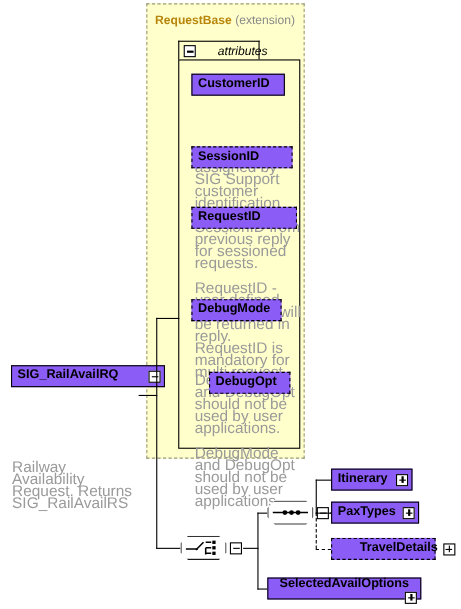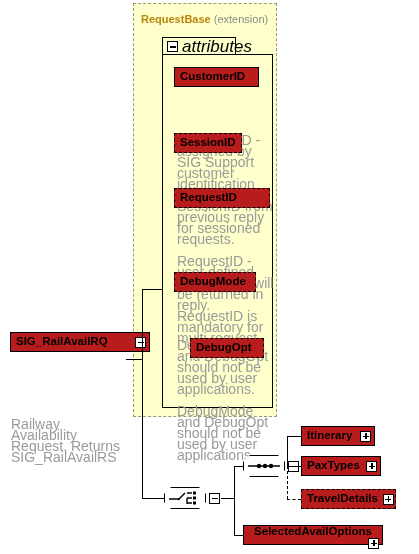--- a/index.html
+++ b/index.html
@@ -37,24 +37,24 @@
     position:absolute;
     background:#FFFFCC;
     border:1.5px solid #000;
     border-bottom:none;
     box-sizing:border-box;
     display:flex;
     align-items:center;
     padding-left:4px;
   }
   .attr-tab .lbl{
-    font-size:17px;
+    font-size:11px;
     font-style:italic;
     color:#000;
-    margin-left:4px;
+    margin-left:20px;
     white-space:nowrap;
   }
 
   
   .pm{
     width:11px;height:11px;
     border:1.5px solid #000;
     background:#fff;
     box-sizing:border-box;
     position:relative;
@@ -66,21 +66,21 @@
   }
   .pm.plus::after{
     content:"";position:absolute;
     left:4px;top:1.5px;width:1.5px;height:6px;background:#000;
   }
 
   
   .node{
     position:absolute;
     box-sizing:border-box;
-    background:#b91c1c;
+    background:#8b5cf6;
     border:1.6px solid #000;
     display:flex;
     align-items:center;
     height:20px;
   }
   .node.opt{border:1.6px dashed #000;}
   .node .nlabel{
     font-size:11.5px;
     font-weight:bold;
     color:#000;
@@ -148,21 +148,21 @@
   </div>
   <div class="attr-box" style="left:162px;top:54px;width:111px;height:354px;"></div>
 
   <div class="shadow" style="left:177px;top:70px;width:85px;height:20px;"></div>
   <div class="node" style="left:174px;top:67px;width:85px;">
     <span class="nlabel">CustomerID</span>
   </div>
   <div class="desc" style="left:177px;top:93px;width:96px;">CustomerID - assigned by SIG Support customer identification</div>
 
   <div class="shadow" style="left:177px;top:136px;width:78px;height:20px;"></div>
-  <div class="node opt" style="left:174px;top:133px;width:68px;">
+  <div class="node opt" style="left:174px;top:133px;width:92px;">
     <span class="nlabel">SessionID</span>
   </div>
   <div class="desc" style="left:177px;top:159px;width:98px;">SessionID from previous reply for sessioned requests.</div>
 
   <div class="shadow" style="left:177px;top:191px;width:78px;height:20px;"></div>
   <div class="node opt" style="left:174px;top:188px;width:96px;">
     <span class="nlabel">RequestID</span>
   </div>
   <div class="desc" style="left:177px;top:214px;width:98px;">RequestID - user defined request ID - will be returned in reply. RequestID is mandatory for multi request</div>
 
@@ -250,21 +250,21 @@
     <span class="pm plus" style="margin-left:auto;margin-right:3px;"></span>
   </div>
 
   <div class="shadow" style="left:304px;top:459px;width:80px;height:20px;"></div>
   <div class="node" style="left:301px;top:456px;width:80px;justify-content:center;">
     <span class="nlabel">PaxTypes</span>
     <span class="pm plus" style="margin-left:auto;margin-right:3px;"></span>
   </div>
 
   <div class="shadow" style="left:304px;top:492px;width:95px;height:20px;"></div>
-  <div class="node opt" style="left:301px;top:489px;width:95px;">
+  <div class="node opt" style="left:301px;top:489px;width:95px;padding-left:20px;">
     <span class="nlabel">TravelDetails</span>
     <span class="pm plus" style="margin-left:auto;margin-right:3px;"></span>
   </div>
 
   <div class="shadow" style="left:246px;top:528px;width:140px;height:20px;"></div>
   <div class="node" style="left:243px;top:525px;width:140px;flex-direction:column;">
     <span class="nlabel">SelectedAvailOptions</span>
     <span class="pm plus" style="margin-left:auto;margin-right:3px;"></span>
   </div>
 

